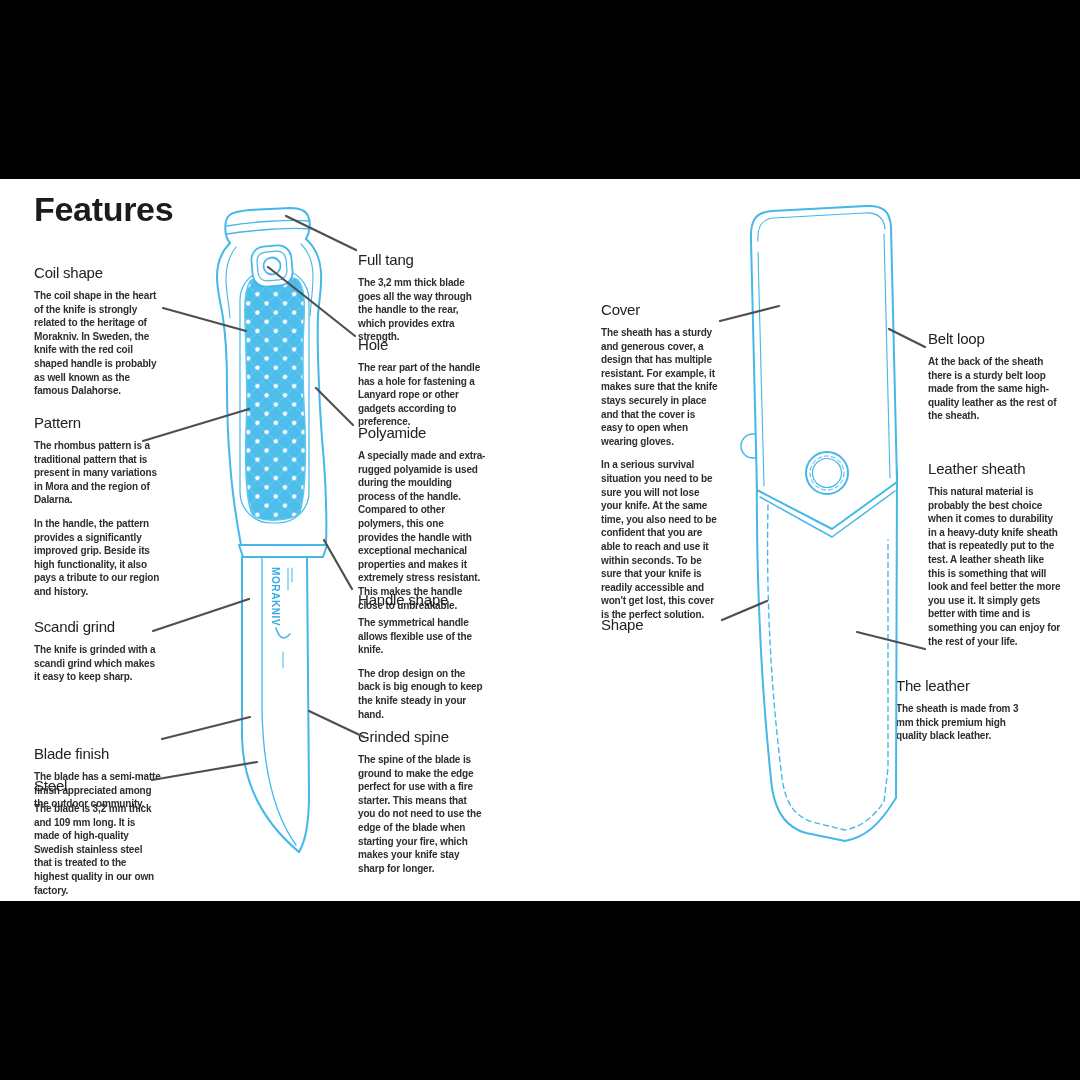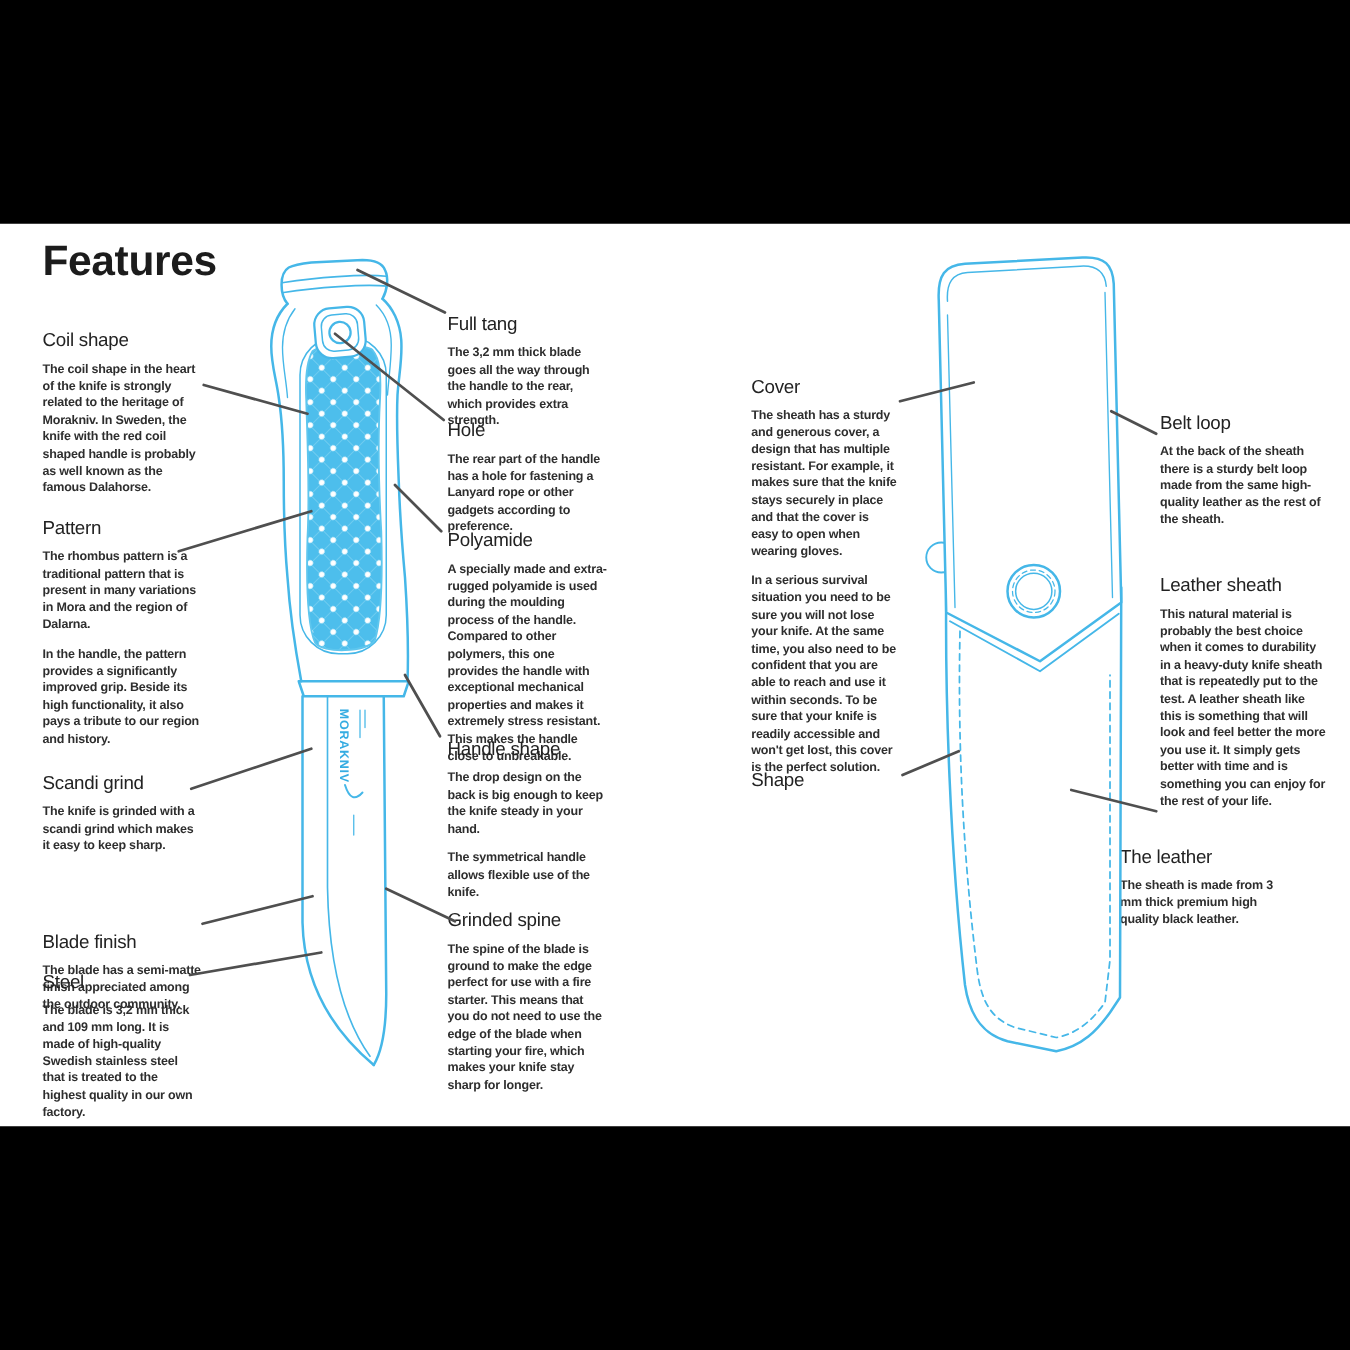--- a/index.html
+++ b/index.html
@@ -72,22 +72,22 @@
     <p>The rear part of the handle has a hole for fastening a Lanyard rope or other gadgets according to preference.</p>
   </div>
 
   <div class="section" style="left:358px;top:424px;width:128px;">
     <h3>Polyamide</h3>
     <p>A specially made and extra-rugged polyamide is used during the moulding process of the handle. Compared to other polymers, this one provides the handle with exceptional mechanical properties and makes it extremely stress resistant. This makes the handle close to unbreakable.</p>
   </div>
 
   <div class="section" style="left:358px;top:591px;width:128px;">
     <h3>Handle shape</h3>
+    <p>The symmetrical handle allows flexible use of the knife.</p>
     <p>The drop design on the back is big enough to keep the knife steady in your hand.</p>
-    <p>The symmetrical handle allows flexible use of the knife.</p>
   </div>
 
   <div class="section" style="left:358px;top:728px;width:128px;">
     <h3>Grinded spine</h3>
     <p>The spine of the blade is ground to make the edge perfect for use with a fire starter. This means that you do not need to use the edge of the blade when starting your fire, which makes your knife stay sharp for longer.</p>
   </div>
 
   <div class="section" style="left:601px;top:301px;width:118px;">
     <h3>Cover</h3>
     <p>The sheath has a sturdy and generous cover, a design that has multiple resistant. For example, it makes sure that the knife stays securely in place and that the cover is easy to open when wearing gloves.</p>

